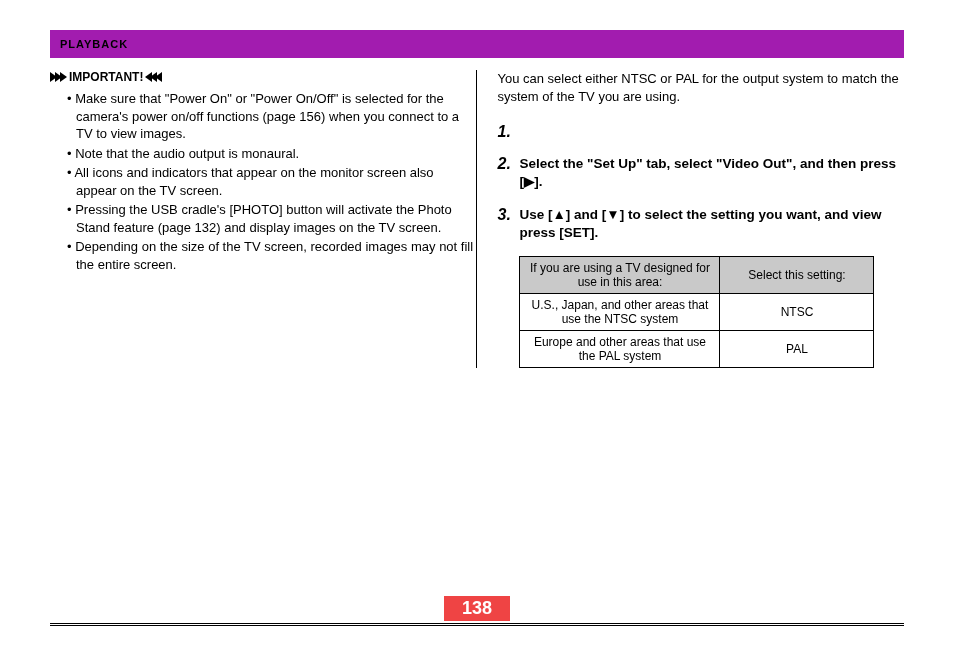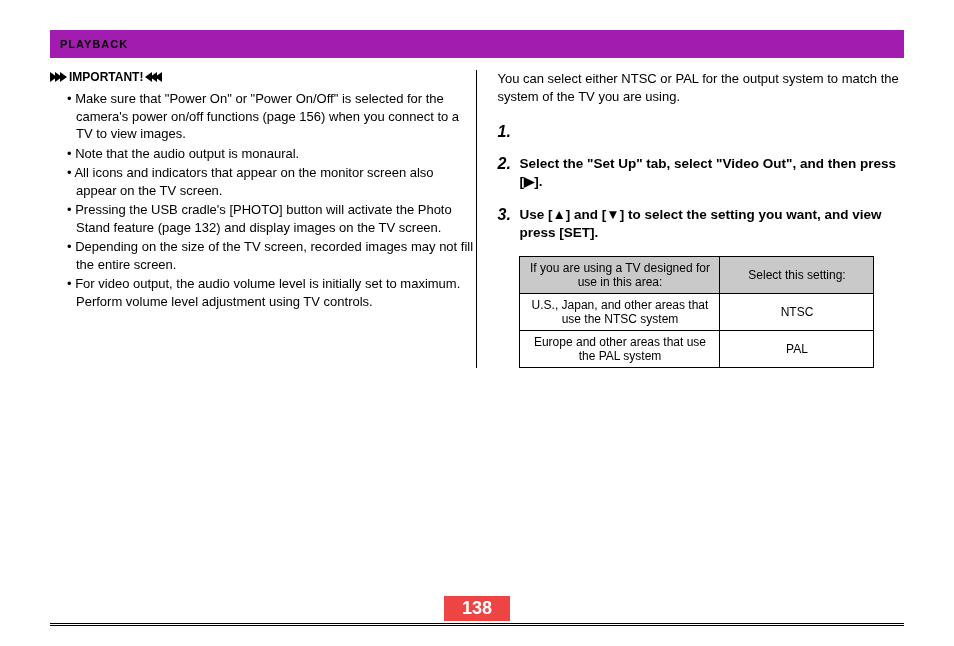--- a/index.html
+++ b/index.html
@@ -61,21 +61,20 @@
             <span class="tri left"></span>
             <span class="tri left"></span>
         </span>
       </div>
       <ul class="bullets">
         <li>Make sure that "Power On" or "Power On/Off" is selected for the camera's power on/off functions (page 156) when you connect to a TV to view images.</li>
         <li>Note that the audio output is monaural.</li>
         <li>All icons and indicators that appear on the monitor screen also appear on the TV screen.</li>
         <li>Pressing the USB cradle's [PHOTO] button will activate the Photo Stand feature (page 132) and display images on the TV screen.</li>
         <li>Depending on the size of the TV screen, recorded images may not fill the entire screen.</li>
-        <li>For video output, the audio volume level is initially set to maximum. Perform volume level adjustment using TV controls.</li>
       </ul>
     </div>
 
     <div class="divider"></div>
 
     <div class="col col-right">
       <div class="intro">You can select either NTSC or PAL for the output system to match the system of the TV you are using.</div>
 
       <ol class="steps">
         <li>

